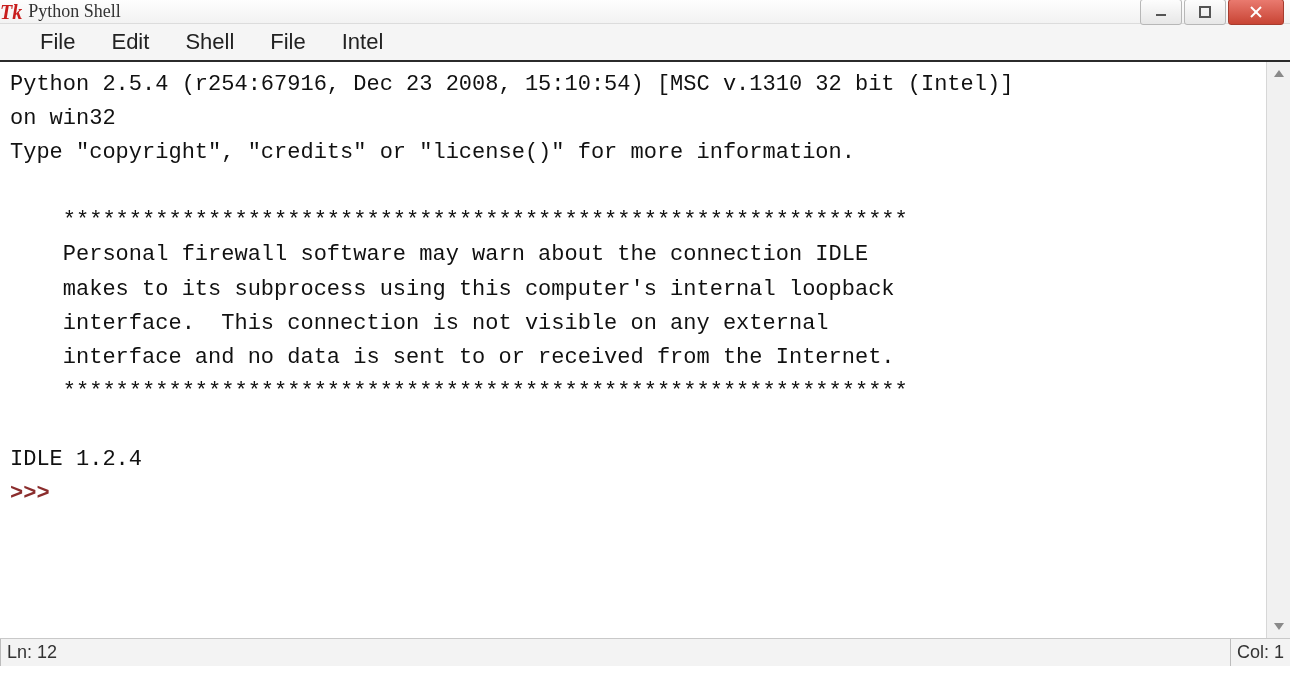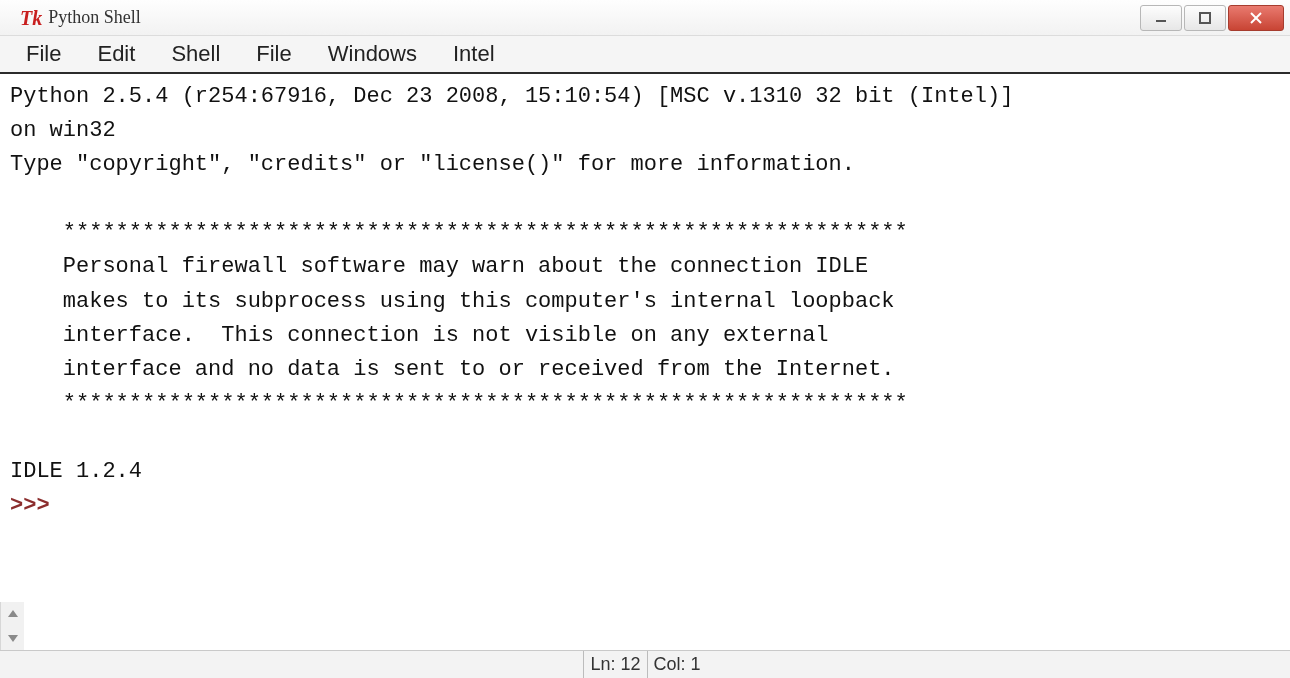--- a/index.html
+++ b/index.html
@@ -14,26 +14,26 @@
   .window {
     position: absolute;
     left: 0;
     top: 0;
     width: 1290px;
     height: 678px;
     background: #fff;
     box-sizing: border-box;
   }
   .titlebar {
-    height: 36px;
+    height: 24px;
     background: linear-gradient(#fefefe, #f2f2f2);
     border-bottom: 1px solid #dcdcdc;
     display: flex;
     align-items: center;
-    padding: 0 6px 0 20px;
+    padding: 0 6px 0 0;
     box-sizing: border-box;
   }
   .titlebar .tk-icon {
     font-family: "Comic Sans MS", cursive;
     font-style: italic;
     font-weight: bold;
     font-size: 20px;
     color: #c81e1e;
     margin-right: 6px;
     line-height: 1;
@@ -71,38 +71,37 @@
     width: 56px;
   }
   .win-btn svg { display:block; }
 
   .menubar {
     height: 38px;
     background: #f5f5f5;
     border-bottom: 2px solid #2b2b2b;
     display: flex;
     align-items: center;
-    padding: 0 8px;
+    padding: 0 22px;
     gap: 0;
     box-sizing: border-box;
   }
   .menu-item {
     font-size: 22px;
     color: #222;
     padding: 4px 18px;
     cursor: default;
     user-select: none;
   }
 
   .content-wrap {
     position: relative;
     display: flex;
     height: calc(678px - 36px - 38px - 28px);
     box-sizing: border-box;
-    flex-direction: column;
   }
   .text-area {
     flex: 1;
     padding: 6px 10px 6px 10px;
     font-family: "Courier New", monospace;
     font-size: 22px;
     line-height: 1.55;
     white-space: pre-wrap;
     color: #111;
     overflow: hidden;
@@ -134,21 +133,21 @@
   .vscroll .track {
     flex: 1;
   }
 
   .statusbar {
     height: 28px;
     background: #f3f3f3;
     border-top: 1px solid #c9c9c9;
     display: flex;
     align-items: stretch;
-    justify-content: center;
+    justify-content: space-between;
     font-size: 18px;
     color: #333;
     box-sizing: border-box;
   }
   .status-cell {
     border-left: 1px solid #bcbcbc;
     padding: 2px 6px;
     display: flex;
     align-items: center;
   }
@@ -180,21 +179,20 @@
         </svg>
       </div>
     </div>
   </div>
 
   <div class="menubar">
     <div class="menu-item">File</div>
     <div class="menu-item">Edit</div>
     <div class="menu-item">Shell</div>
     <div class="menu-item">File</div>
-    <div class="menu-item">Windows</div>
     <div class="menu-item">Intel</div>
   </div>
 
   <div class="content-wrap">
     <div class="text-area"><span>Python 2.5.4 (r254:67916, Dec 23 2008, 15:10:54) [MSC v.1310 32 bit (Intel)]</span>
 <span>on win32</span>
 <span>Type "copyright", "credits" or "license()" for more information.</span>
 <span></span>
 <span>    ****************************************************************</span>
 <span>    Personal firewall software may warn about the connection IDLE</span>

